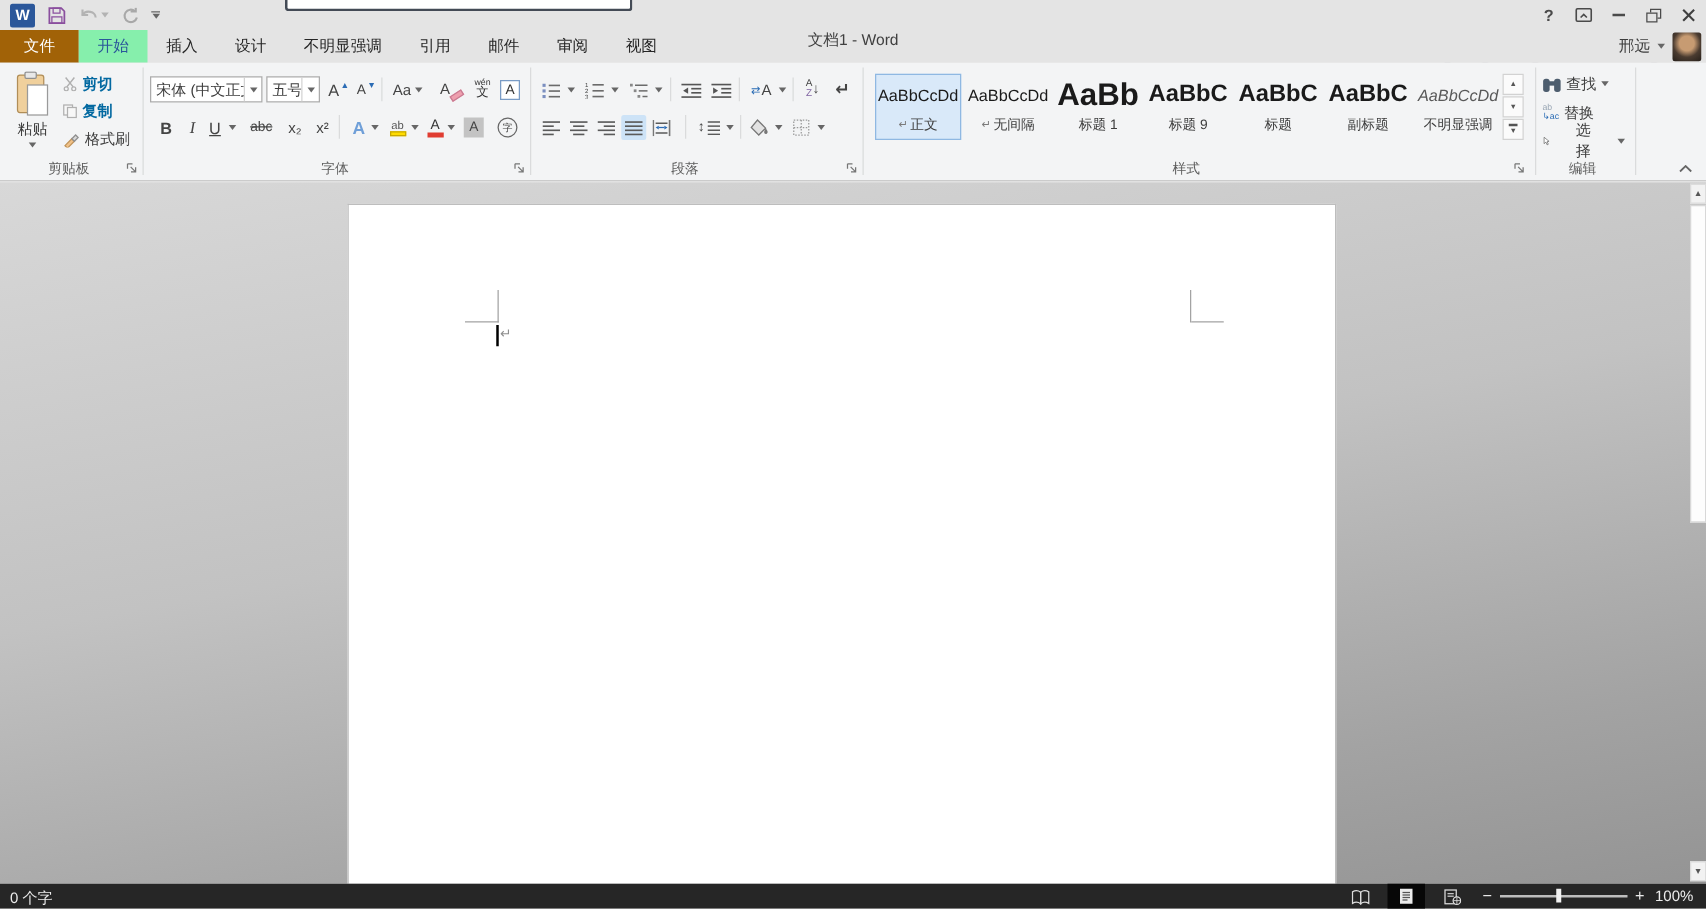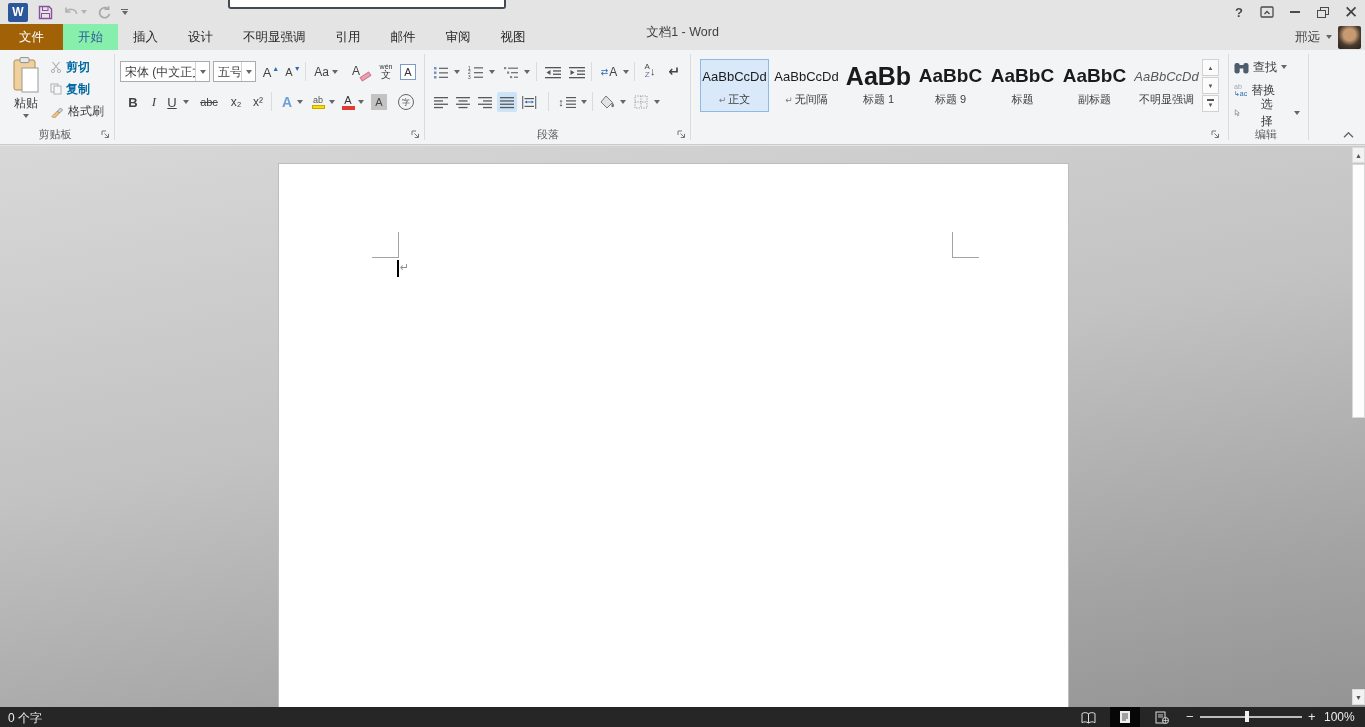--- a/index.html
+++ b/index.html
@@ -333,20 +333,21 @@
     <div class="rbtn" style="left:369px; top:42px; width:20px; height:20px;">
       <div class="grayA">
           <span style="font-size:11px;color:#444;">A</span>
         </div>
     </div>
     <div class="rbtn" style="left:396px; top:42px; width:20px; height:20px;">
       <div class="circleChar">
           <span>字</span>
         </div>
     </div>
+    <div class="glabel" style="left:118px; width:300px;">字体</div>
     <div class="launcher" style="left:410px;">
       <svg width="11" height="11" viewBox="0 0 11 11">
           <path d="M2 2 H6 M2 2 V6" stroke="#767676" fill="none"></path>
           <path d="M4.5 4.5 L8.5 8.5 M8.5 4.8 V8.5 H4.8" stroke="#767676" fill="none"></path>
         </svg>
     </div>
     <div class="gsep" style="left:424px;"></div>
 
     <div class="rbtn" style="left:431px; top:12px; width:20px; height:20px;">
       <svg width="16" height="14" viewBox="0 0 16 14">
@@ -557,20 +558,21 @@
     <div class="galbtn" style="top:9px;">
         <span style="font-size:6px;color:#555;">▲</span>
       </div>
     <div class="galbtn" style="top:27px;">
         <span style="font-size:6px;color:#555;">▼</span>
       </div>
     <div class="galbtn" style="top:45px;">
       <div style="width:7px;height:1.4px;background:#555;margin-bottom:1px;"></div>
         <span style="font-size:6px;color:#555;">▼</span>
     </div>
+    <div class="glabel" style="left:694px; width:510px;">样式</div>
     <div class="launcher" style="left:1210px;">
       <svg width="11" height="11" viewBox="0 0 11 11">
           <path d="M2 2 H6 M2 2 V6" stroke="#767676" fill="none"></path>
           <path d="M4.5 4.5 L8.5 8.5 M8.5 4.8 V8.5 H4.8" stroke="#767676" fill="none"></path>
         </svg>
     </div>
     <div class="gsep" style="left:1228px;"></div>
 
     <div class="rbtn" style="left:1234px; top:8px; width:66px; height:18px; justify-content:flex-start; gap:4px;">
       <svg width="15" height="13" viewBox="0 0 15 13">

